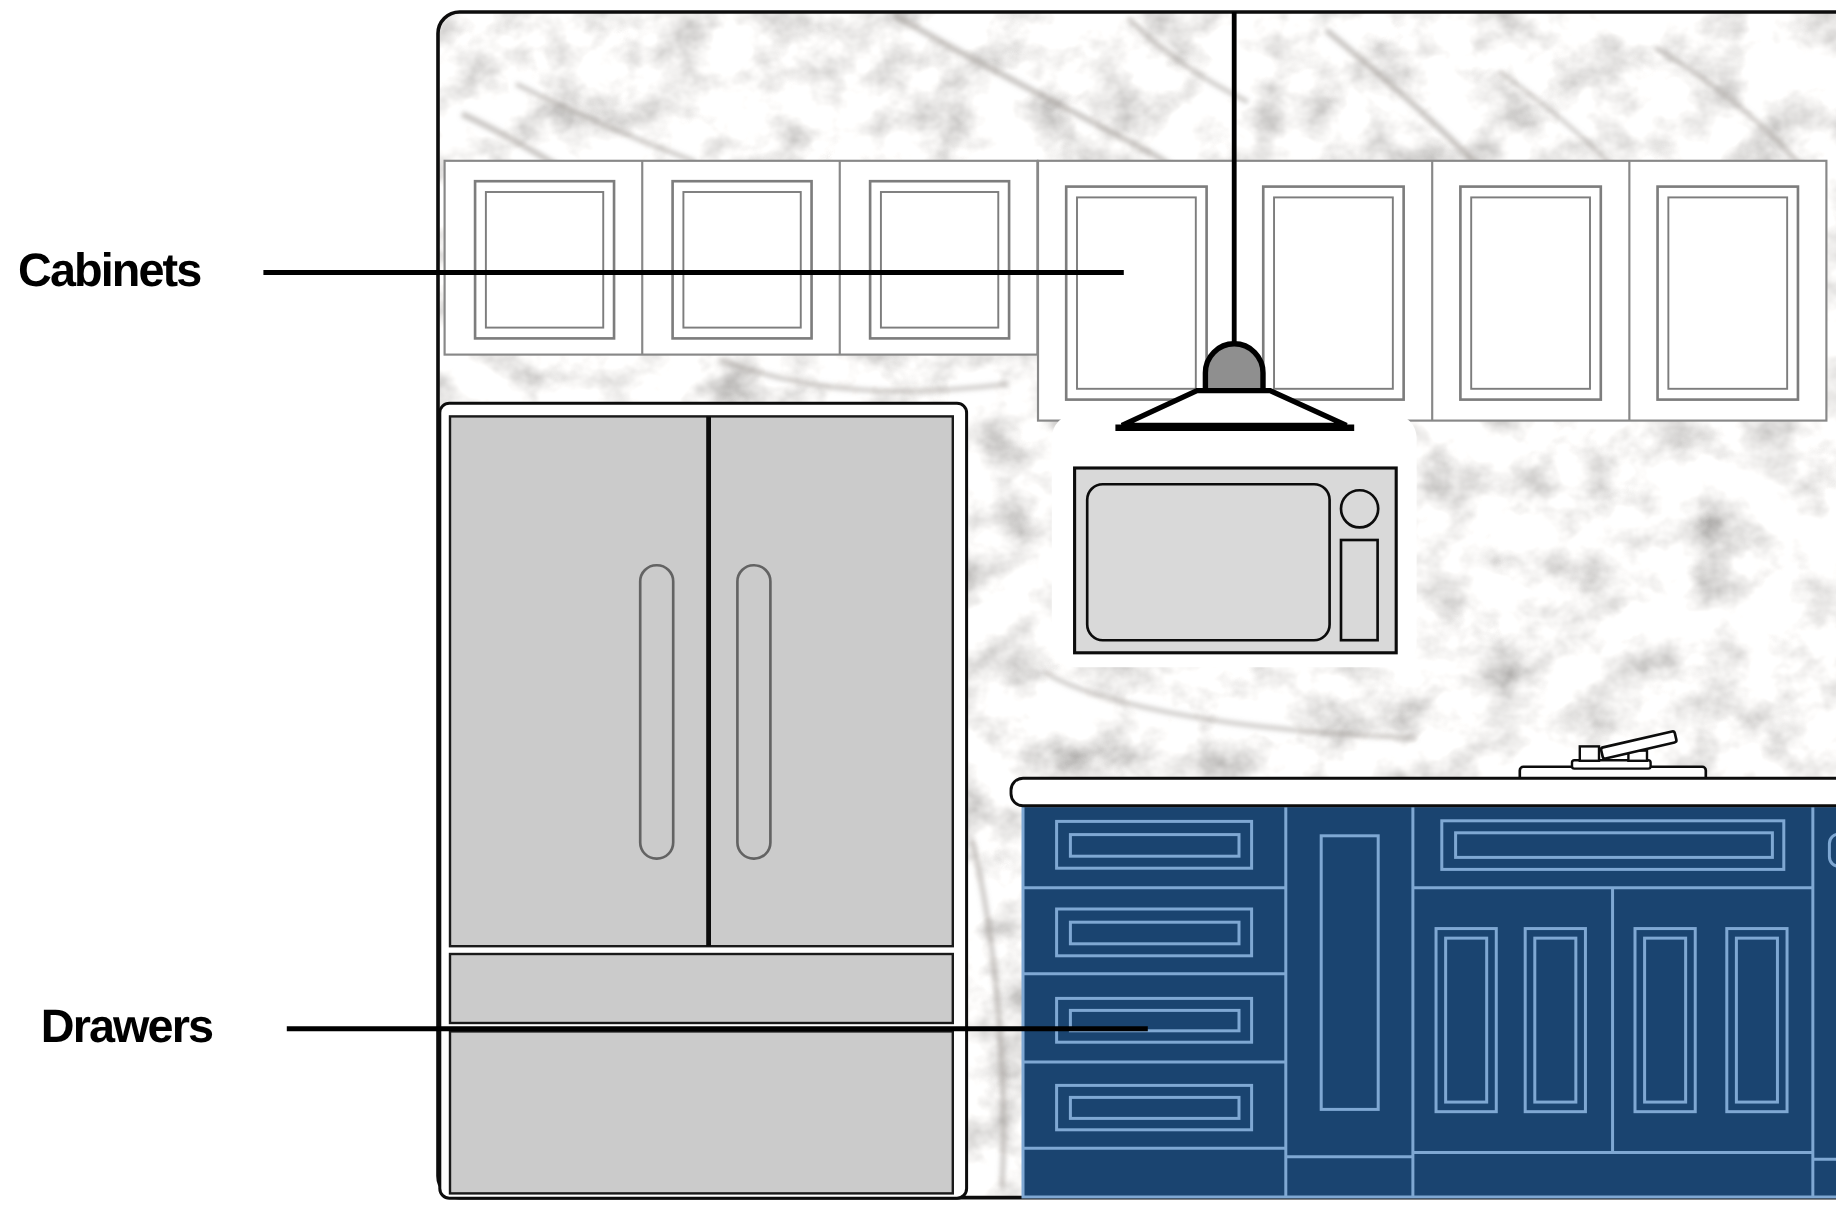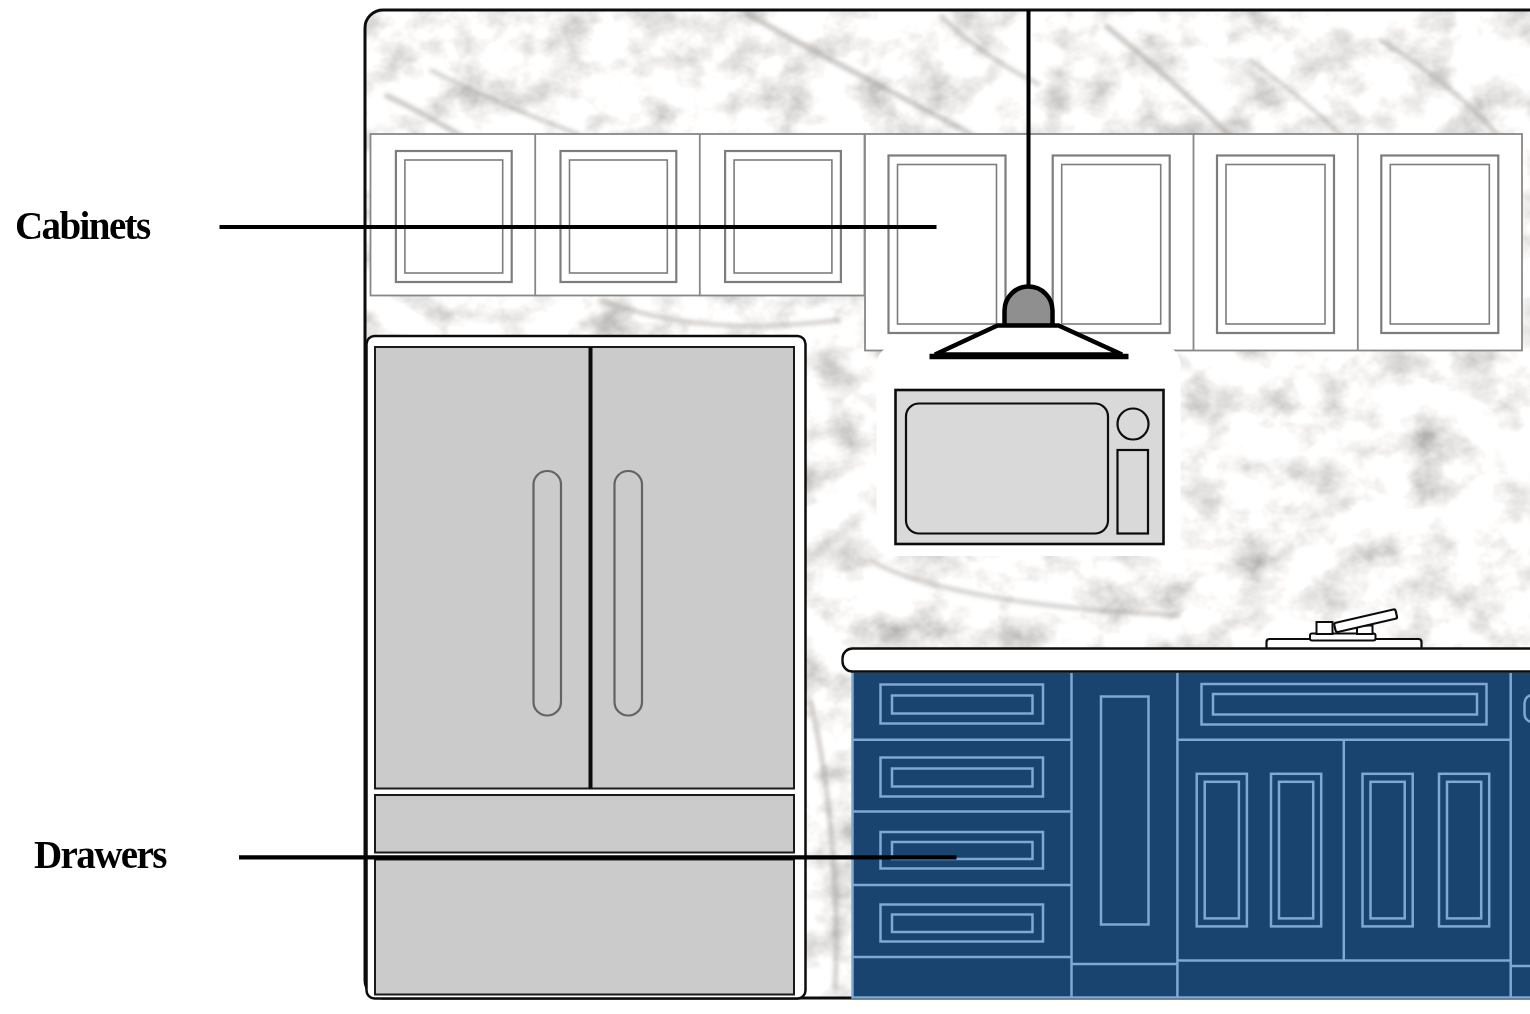--- a/index.html
+++ b/index.html
@@ -1,17 +1,17 @@
 <!DOCTYPE html>
 <html><head>
 <meta charset="utf-8">
 <style>
   html,body{margin:0;padding:0;background:#ffffff;}
   .stage{position:relative;width:1530px;height:1014px;overflow:hidden;background:#fff;
-         font-family:Liberation Serif, serif;}
+         font-family:Liberation Sans, sans-serif;}
   svg{position:absolute;left:0;top:0;}
 </style>
 </head>
 <body>
 <div class="stage">
 <svg width="1530" height="1014" viewBox="0 0 1530 1014">
 <defs>
   <filter id="marble" x="0" y="0" width="100%" height="100%">
     <feTurbulence type="fractalNoise" baseFrequency="0.022 0.026" numOctaves="4" seed="8"></feTurbulence>
     <feColorMatrix type="matrix" values="1.1 0 0 0 0.40, 1.1 0 0 0 0.39, 1.1 0 0 0 0.38, 0 0 0 0 1"></feColorMatrix>

